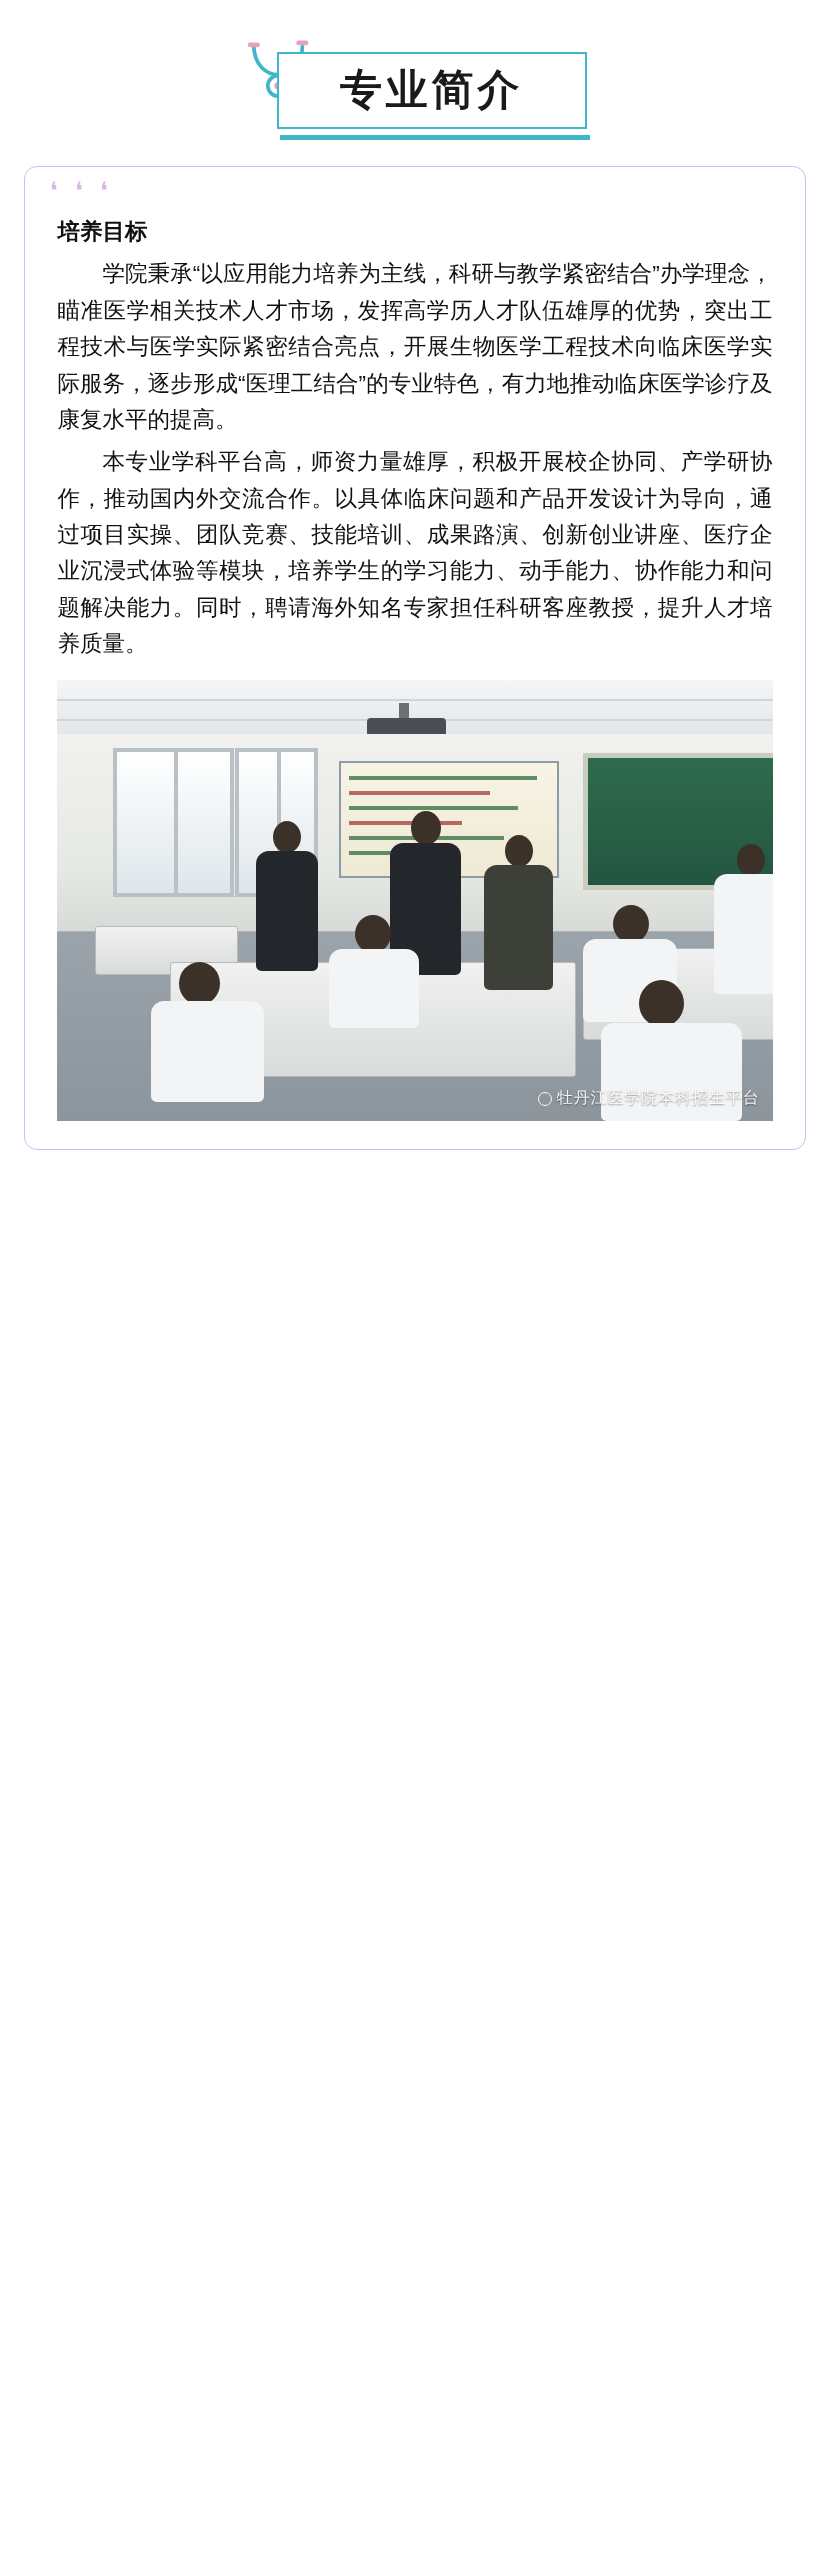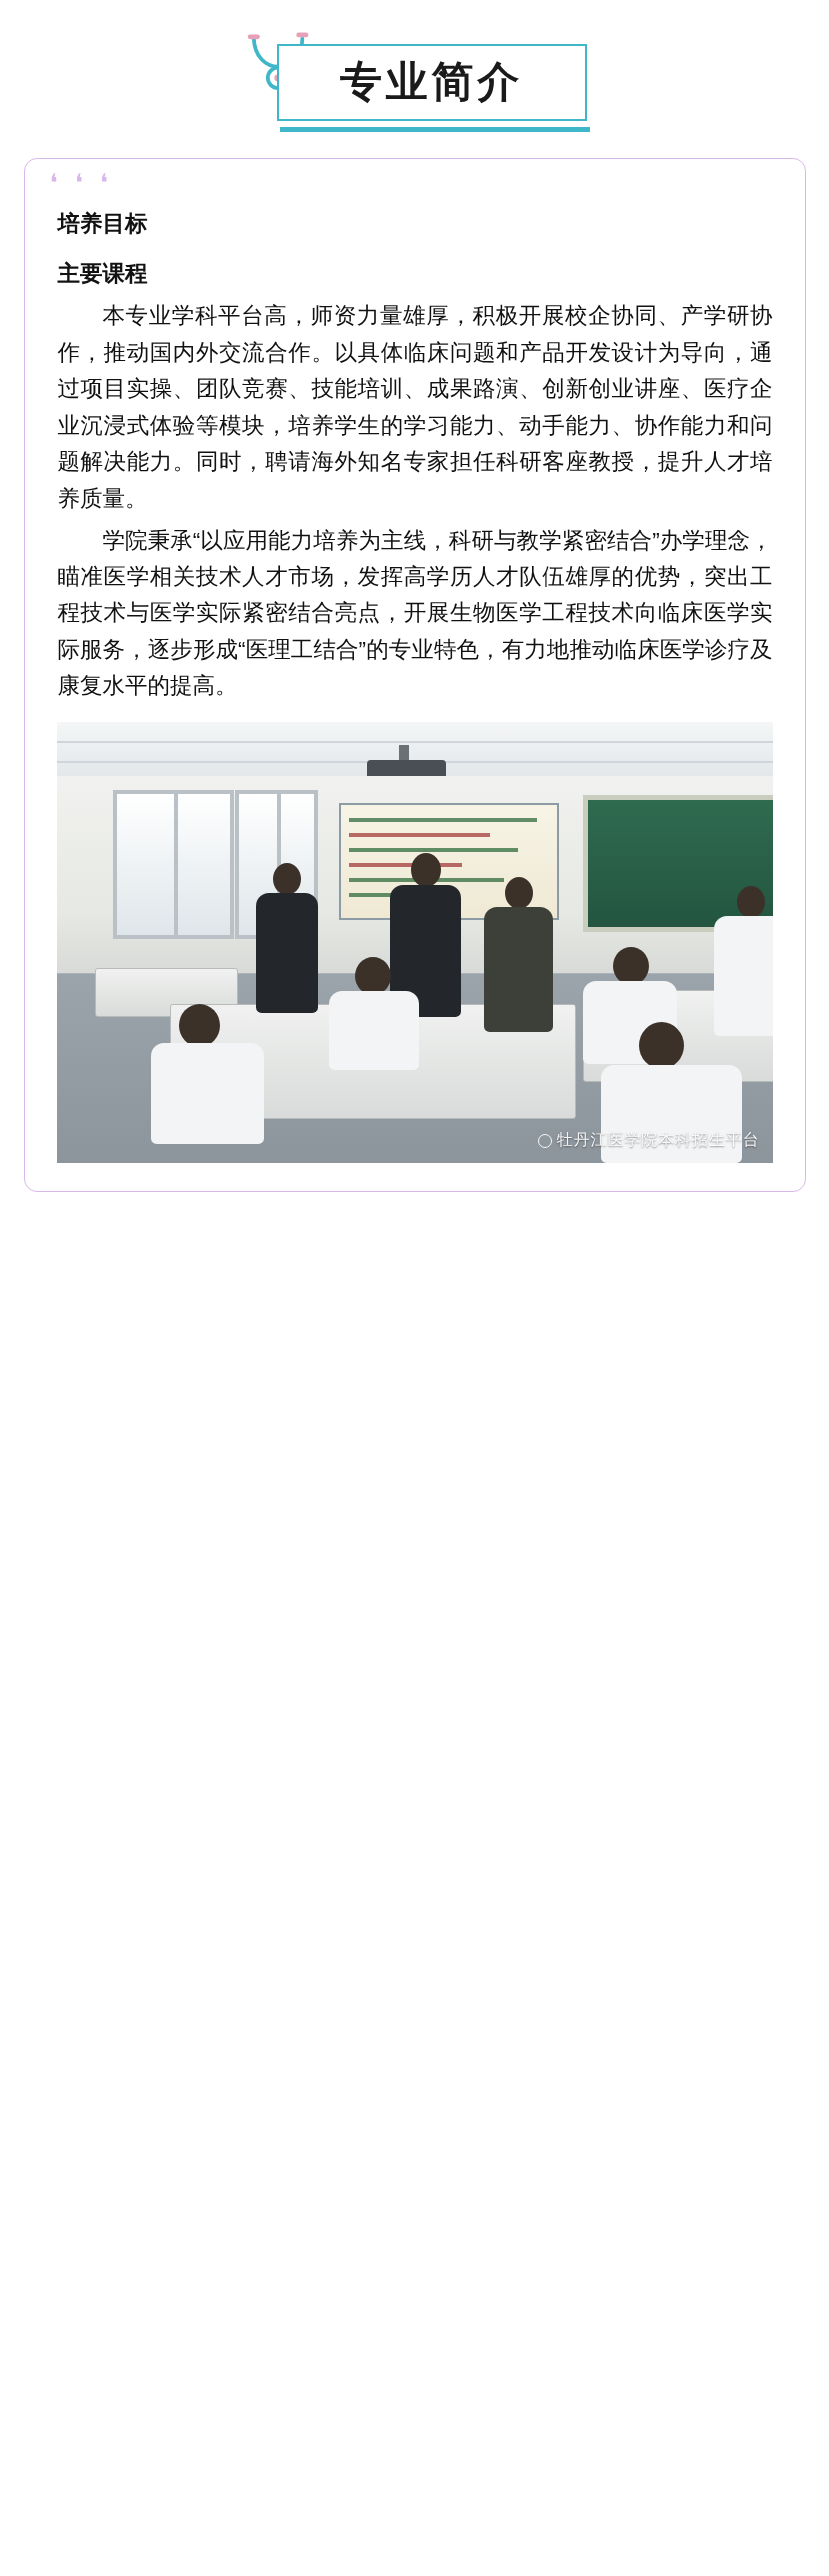--- a/index.html
+++ b/index.html
@@ -11,21 +11,21 @@
     min-height: 2576px;
     background: #ffffff;
     font-family: "Liberation Sans", sans-serif;
   }
   .page {
     position: relative;
     width: 830px;
     min-height: 2576px;
     background: #ffffff;
     box-sizing: border-box;
-    padding: 8px 0 28px 0;
+    padding: 16px 0 28px 0;
     border-radius: 8px;
   }
 
   
   .header {
     position: relative;
     height: 141px;
     padding-top: 20.7px;
     box-sizing: border-box;
     display: flex;
@@ -237,24 +237,23 @@
       </div>
       <div class="title-underline"></div>
     </div>
   </div>
 
   <div class="card">
     <div class="quote-marks">❛ ❛ ❛</div>
 
     <div class="section-heading">培养目标</div>
 
-    <div class="section-heading gap">主要课程</div>
-
+
+    <p class="body">学院秉承“以应用能力培养为主线，科研与教学紧密结合”办学理念，瞄准医学相关技术人才市场，发挥高学历人才队伍雄厚的优势，突出工程技术与医学实际紧密结合亮点，开展生物医学工程技术向临床医学实际服务，逐步形成“医理工结合”的专业特色，有力地推动临床医学诊疗及康复水平的提高。</p>
     <p class="body">本专业学科平台高，师资力量雄厚，积极开展校企协同、产学研协作，推动国内外交流合作。以具体临床问题和产品开发设计为导向，通过项目实操、团队竞赛、技能培训、成果路演、创新创业讲座、医疗企业沉浸式体验等模块，培养学生的学习能力、动手能力、协作能力和问题解决能力。同时，聘请海外知名专家担任科研客座教授，提升人才培养质量。</p>
-    <p class="body">学院秉承“以应用能力培养为主线，科研与教学紧密结合”办学理念，瞄准医学相关技术人才市场，发挥高学历人才队伍雄厚的优势，突出工程技术与医学实际紧密结合亮点，开展生物医学工程技术向临床医学实际服务，逐步形成“医理工结合”的专业特色，有力地推动临床医学诊疗及康复水平的提高。</p>
 
     <div class="photo-wrap">
       <div class="photo">
         <div class="ceil">
           <div class="ceil-line" style="top:19px"></div>
           <div class="ceil-line" style="top:39px"></div>
         </div>
         <div class="projector"></div>
         <div class="wall"></div>
 

